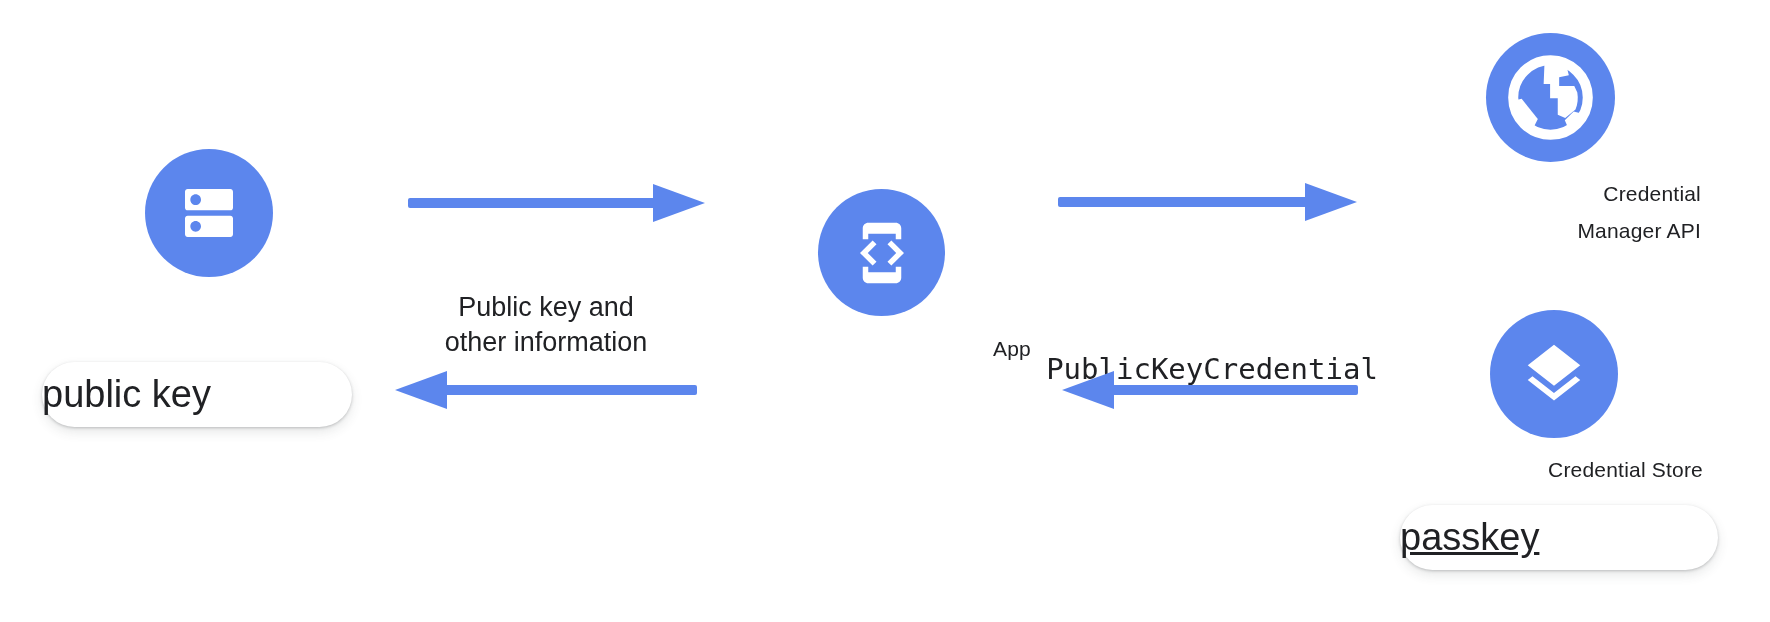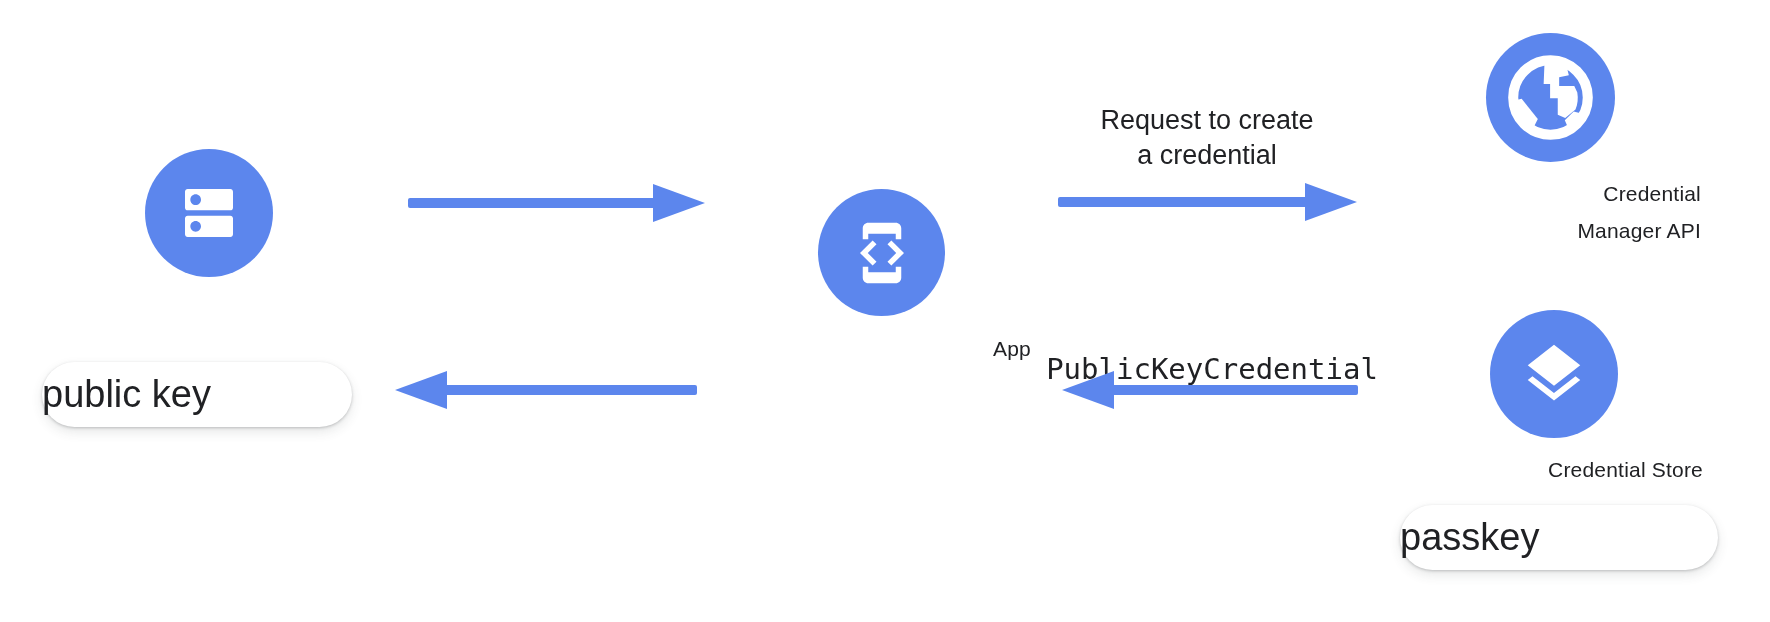--- a/index.html
+++ b/index.html
@@ -33,21 +33,21 @@
   #cm-label{left:1401px;width:300px;top:175px;}
   #cs-label{left:1403px;width:300px;top:451px;}
 
   .pill{
     position:absolute;background:var(--pill-bg);border-radius:34px;
     box-shadow:0 1px 3px rgba(60,64,67,.28),0 5px 12px rgba(60,64,67,.12);
     display:flex;align-items:center;justify-content:flex-start;
     font-size:38px;font-weight:500;color:var(--text);
   }
   #pill-public-key{left:42px;top:362px;width:310px;height:65px;}
-  #pill-passkey{left:1400px;top:505px;width:318px;height:65px;}
+  #pill-passkey{left:1400px;top:505px;width:318px;height:65px;text-decoration:underline;}
 
   .arrow{position:absolute;}
   .arrow .shaft{
     position:absolute;height:10px;background:var(--blue);
     top:50%;transform:translateY(-50%);border-radius:2px;
   }
   .arrow .head{
     position:absolute;width:0;height:0;top:50%;transform:translateY(-50%);
     border-top:19px solid transparent;border-bottom:19px solid transparent;
   }
@@ -85,34 +85,34 @@
   </div>
   <div class="pill" id="pill-public-key">
     <span>public key</span>
   </div>
 
   <div class="arrow right" id="arrow-options">
     <div class="shaft"></div>
     <div class="head"></div>
   </div>
 
+  <div class="flow-label" id="flow-pubkey-info-label">Public key and
+other information</div>
   <div class="arrow left" id="arrow-pubkey-info">
     <div class="shaft"></div>
     <div class="head"></div>
   </div>
 
   <div class="circle" id="app-circle">
     <svg class="icon" viewBox="0 0 24 24" width="66" height="66" aria-hidden="true">
       <path fill="var(--icon-fg)" d="M7 5h10v2h2V3c0-1.1-.9-2-2-2H7c-1.1 0-2 .9-2 2v4h2V5zm8.41 11.59L20 12l-4.59-4.59L14 8.83 17.17 12 14 15.17l1.41 1.42zM10 15.17L6.83 12 10 8.83 8.59 7.41 4 12l4.59 4.59L10 15.17zM17 19H7v-2H5v4c0 1.1.9 2 2 2h10c1.1 0 2-.9 2-2v-4h-2v2z"></path>
     </svg>
   </div>
   <div class="node-label" id="app-label">App</div>
 
-  <div class="flow-label" id="flow-request-label">Request to create
-a credential</div>
   <div class="arrow right" id="arrow-request">
     <div class="shaft"></div>
     <div class="head"></div>
   </div>
 
   <div class="flow-label" id="flow-pkc-label">PublicKeyCredential</div>
   <div class="arrow left" id="arrow-pkc">
     <div class="shaft"></div>
     <div class="head"></div>
   </div>

